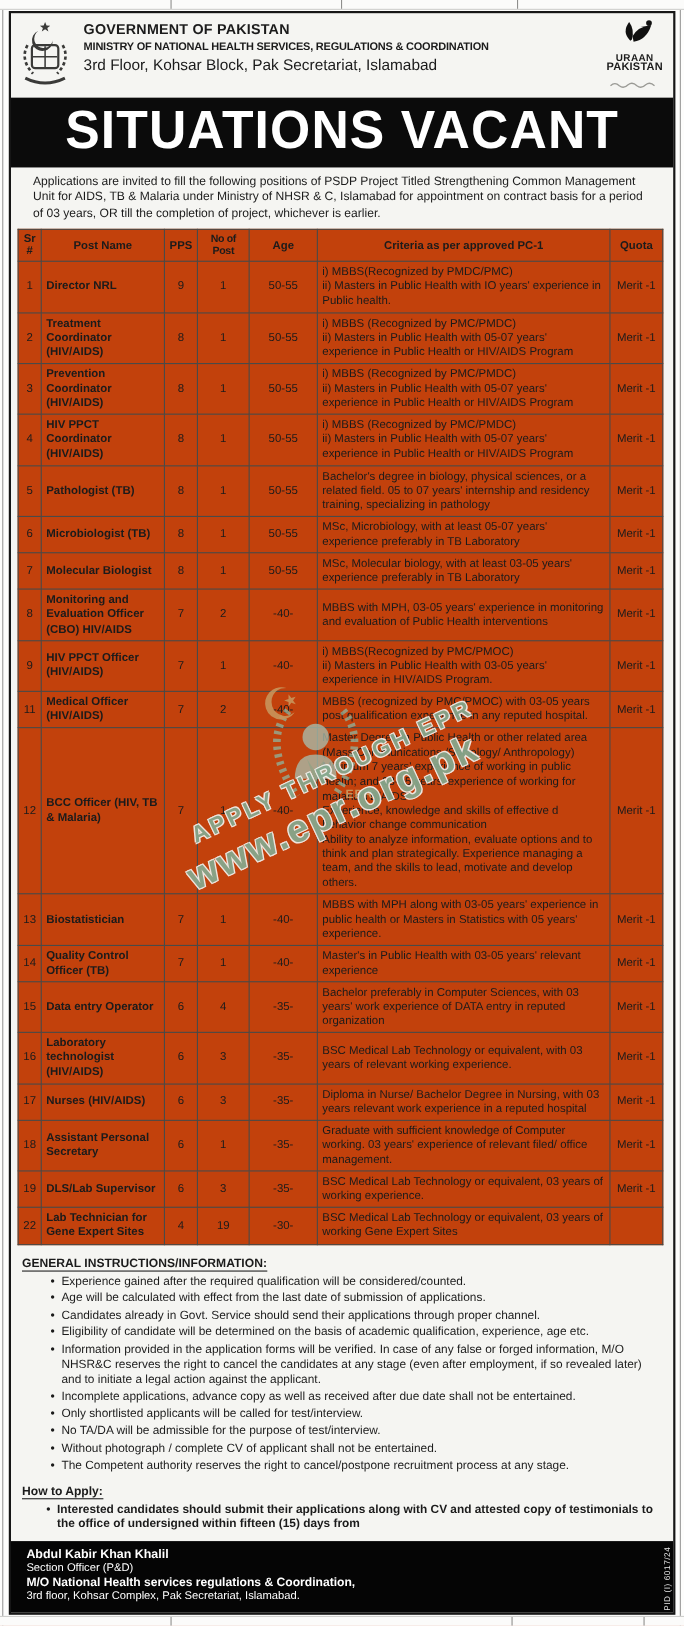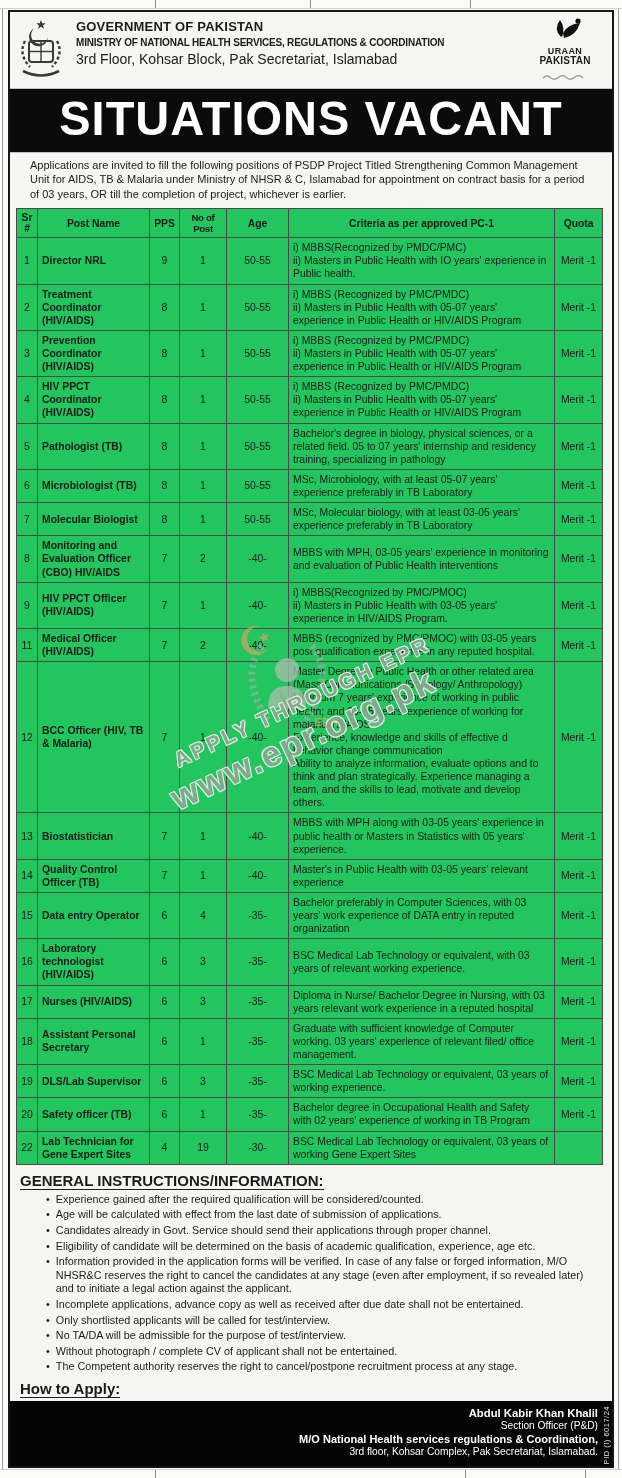--- a/index.html
+++ b/index.html
@@ -14,61 +14,61 @@
   .strip-bottom { bottom:0; border-top:1px solid #cfcfcd; }
 
   .adbox {
     position:absolute; left:8px; right:8px; top:10px; bottom:10px;
     border:2px solid #161616; background:#f5f5f2;
   }
 
   
   .hdr { position:relative; padding:7px 66px 4px 66px; min-height:78px; }
   .emblem { position:absolute; left:8px; top:7px; }
-  .uraan { position:absolute; right:16px; top:5px; width:62px; text-align:center; }
+  .uraan { position:absolute; right:4px; top:5px; width:62px; text-align:center; }
   .uraan .txt1 { font-size:9px; font-weight:bold; letter-spacing:.4px; line-height:1; }
   .uraan .txt2 { font-size:10px; font-weight:bold; letter-spacing:.2px; line-height:1.05; }
   .hdr-lines { text-align:left; }
   .h1 { font-size:13px; font-weight:bold; letter-spacing:.2px; }
   .h2 { font-size:10px; font-weight:bold; letter-spacing:-.2px; margin-top:3px; }
   .h3 { font-size:14px; font-weight:normal; margin-top:3px; }
 
   
   .banner {
     background:#0b0b0b; color:#fff; text-align:center;
     font-size:47px; font-weight:800; letter-spacing:1px;
     padding:2px 0 7px; line-height:1.1; transform:scaleY(1.04);
   }
 
   
   .intro { font-size:11px; line-height:1.32; padding:7px 20px 6px; }
 
   
-  table { border-collapse:collapse; margin:1px 6px 3px; width:480px; table-layout:fixed; background:#22c55e;padding-left:36px; }
+  table { border-collapse:collapse; margin:1px 6px 3px; width:480px; table-layout:fixed; background:#c2410c;padding-left:36px; }
   th, td { border:1px solid #4a4a48; padding:3px 4px; vertical-align:middle; }
   th { font-size:10.3px; font-weight:bold; text-align:center; padding:3px 1px; }
   td { font-size:10.4px; line-height:1.26; }
   .c-sr { width:21px; } .c-post { width:112px; } .c-pps { width:30px; }
   .c-no { width:47px; } .c-age { width:62px; } .c-crit { width:266px; } .c-quota { width:48px; }
   td.sr, td.pps, td.no, td.age, td.quota { text-align:center; }
   td.post { font-weight:bold; }
   td.crit { white-space:pre-line; }
 
   
   .sect { padding:4px 10px 0; }
-  .sect-head { display:inline-block; font-size:15px; font-weight:bold; border-bottom:1.6px solid #222; margin-bottom:3px; }
+  .sect-head { display:inline-block; font-size:11px; font-weight:bold; border-bottom:1.6px solid #222; margin-bottom:3px; }
   .li { display:flex; font-size:10.8px; line-height:1.26; margin:0 0 2px 26px; }
   .li .dot { margin-right:6px; font-size:11px; line-height:1.2; }
   .li .b { font-weight:bold; }
   .apply .li { margin-left:22px; }
 
   
   .foot {
     position:absolute; left:0; right:0; bottom:0; background:#050505; color:#fff;
-    text-align:right; padding:5px 14px 7px; line-height:1.25;
+    text-align:left; padding:5px 14px 7px; line-height:1.25;
   }
   .f1 { font-size:11.3px; font-weight:bold; }
   .f2 { font-size:10.2px; }
   .f3 { font-size:11px; font-weight:bold; }
   .f4 { font-size:10.2px; }
   .pid {
     position:absolute; right:1px; top:2px; bottom:2px; display:flex; align-items:center;
     writing-mode:vertical-rl; transform:rotate(180deg);
     font-size:7.5px; color:#e8e8e8; letter-spacing:.5px;
   }
@@ -347,29 +347,20 @@
         <tr>
           <td class="sr">19</td>
           <td class="post">DLS/Lab Supervisor</td>
           <td class="pps">6</td>
           <td class="no">3</td>
           <td class="age">-35-</td>
           <td class="crit">BSC Medical Lab Technology or equivalent, 03 years of working experience.</td>
           <td class="quota">Merit -1</td>
         </tr>
 
-        <tr>
-          <td class="sr">20</td>
-          <td class="post">Safety officer (TB)</td>
-          <td class="pps">6</td>
-          <td class="no">1</td>
-          <td class="age">-35-</td>
-          <td class="crit">Bachelor degree in Occupational Health and Safety with 02 years' experience of working in TB Program</td>
-          <td class="quota">Merit -1</td>
-        </tr>
 
 
         <tr>
           <td class="sr">22</td>
           <td class="post">Lab Technician for Gene Expert Sites</td>
           <td class="pps">4</td>
           <td class="no">19</td>
           <td class="age">-30-</td>
           <td class="crit">BSC Medical Lab Technology or equivalent, 03 years of working Gene Expert Sites</td>
           <td class="quota"></td>

